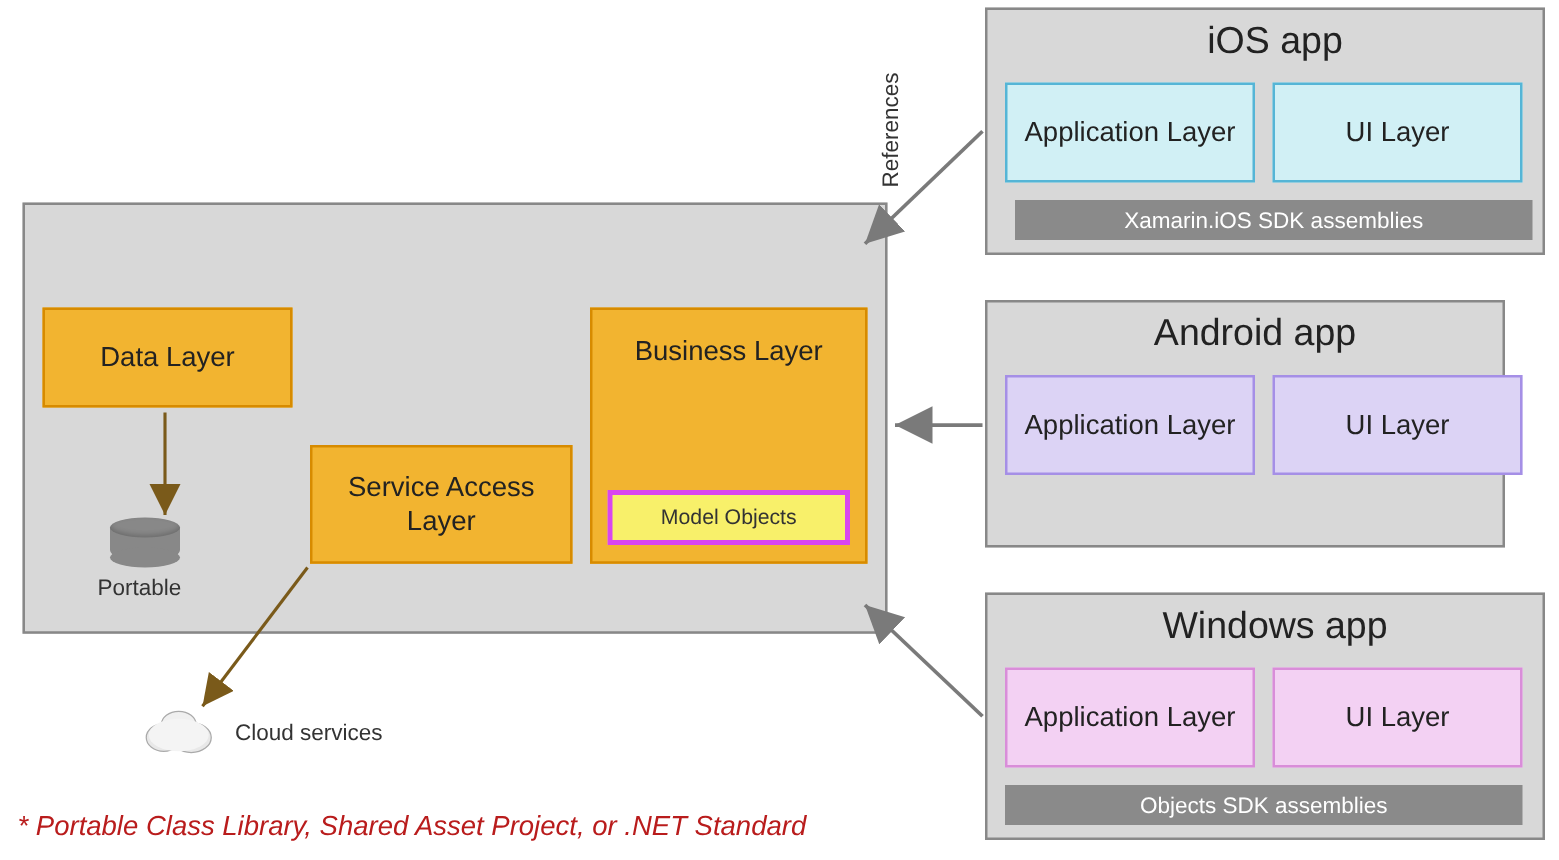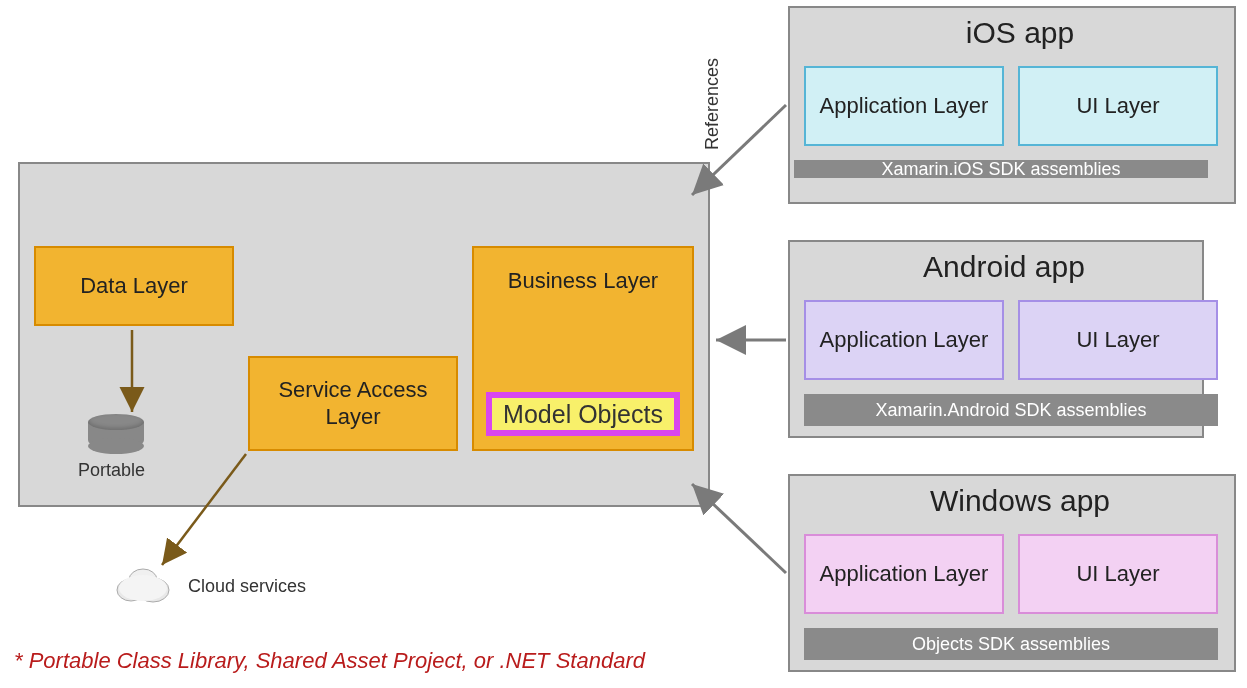--- a/index.html
+++ b/index.html
@@ -37,22 +37,22 @@
     line-height: 1.2;
     padding: 4px 10px;
   }
   .orange {
     background: #f2b430;
     border: 2px solid #d78b00;
     color: #222;
   }
   .yellow {
     background: #f8f06a;
-    border: 6px solid #d946ef;
-    font-size: 25px;
+    border: 4px solid #d946ef;
+    font-size: 17px;
     color: #333;
   }
   .ios-box {
     background: #d1f0f5;
     border: 2px solid #55b5d6;
     color: #222;
   }
   .android-box {
     background: #dcd3f5;
     border: 2px solid #a58fe6;
@@ -165,35 +165,32 @@
 <div class="cloud-label" style="left:188px; top:576px;">Cloud services</div>
 
 <div class="panel" style="left:788px; top:6px; width:448px; height:198px;">
   <div class="panel-title">iOS app</div>
   <div class="layer-box ios-box" style="left:14px; top:58px; width:200px; height:80px;">
     <span>Application Layer</span>
   </div>
   <div class="layer-box ios-box" style="left:228px; top:58px; width:200px; height:80px;">
     <span>UI Layer</span>
   </div>
-  <div class="sdk-bar" style="left:4px; top:152px; width:414px; height:18px;">
+  <div class="sdk-bar" style="left:22px; top:152px; width:414px; height:32px;">
     <span>Xamarin.iOS SDK assemblies</span>
   </div>
 </div>
 
 <div class="panel" style="left:788px; top:240px; width:416px; height:198px;">
   <div class="panel-title">Android app</div>
   <div class="layer-box android-box" style="left:14px; top:58px; width:200px; height:80px;">
     <span>Application Layer</span>
   </div>
   <div class="layer-box android-box" style="left:228px; top:58px; width:200px; height:80px;">
     <span>UI Layer</span>
-  </div>
-  <div class="sdk-bar" style="left:14px; top:152px; width:414px; height:32px;">
-    <span>Xamarin.Android SDK assemblies</span>
   </div>
 </div>
 
 <div class="panel" style="left:788px; top:474px; width:448px; height:198px;">
   <div class="panel-title">Windows app</div>
   <div class="layer-box windows-box" style="left:14px; top:58px; width:200px; height:80px;">
     <span>Application Layer</span>
   </div>
   <div class="layer-box windows-box" style="left:228px; top:58px; width:200px; height:80px;">
     <span>UI Layer</span>

